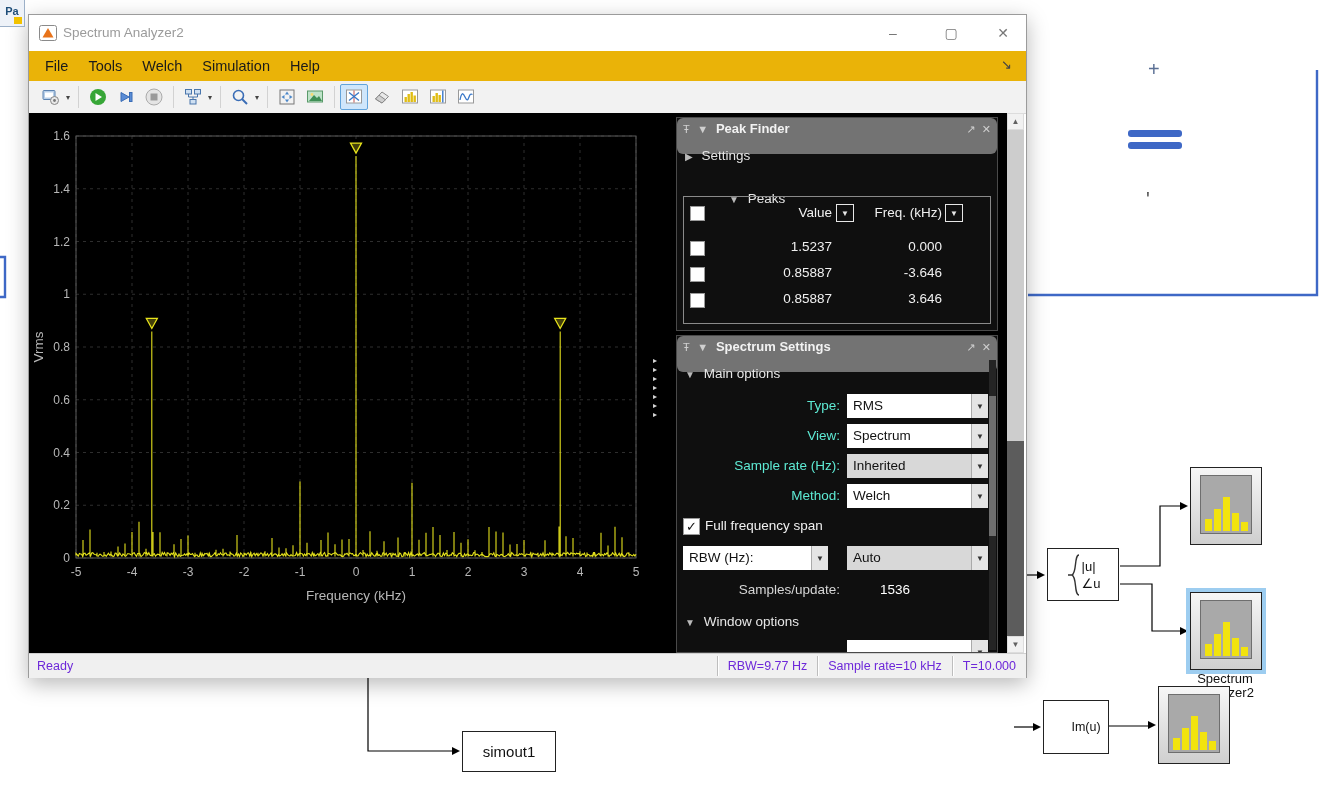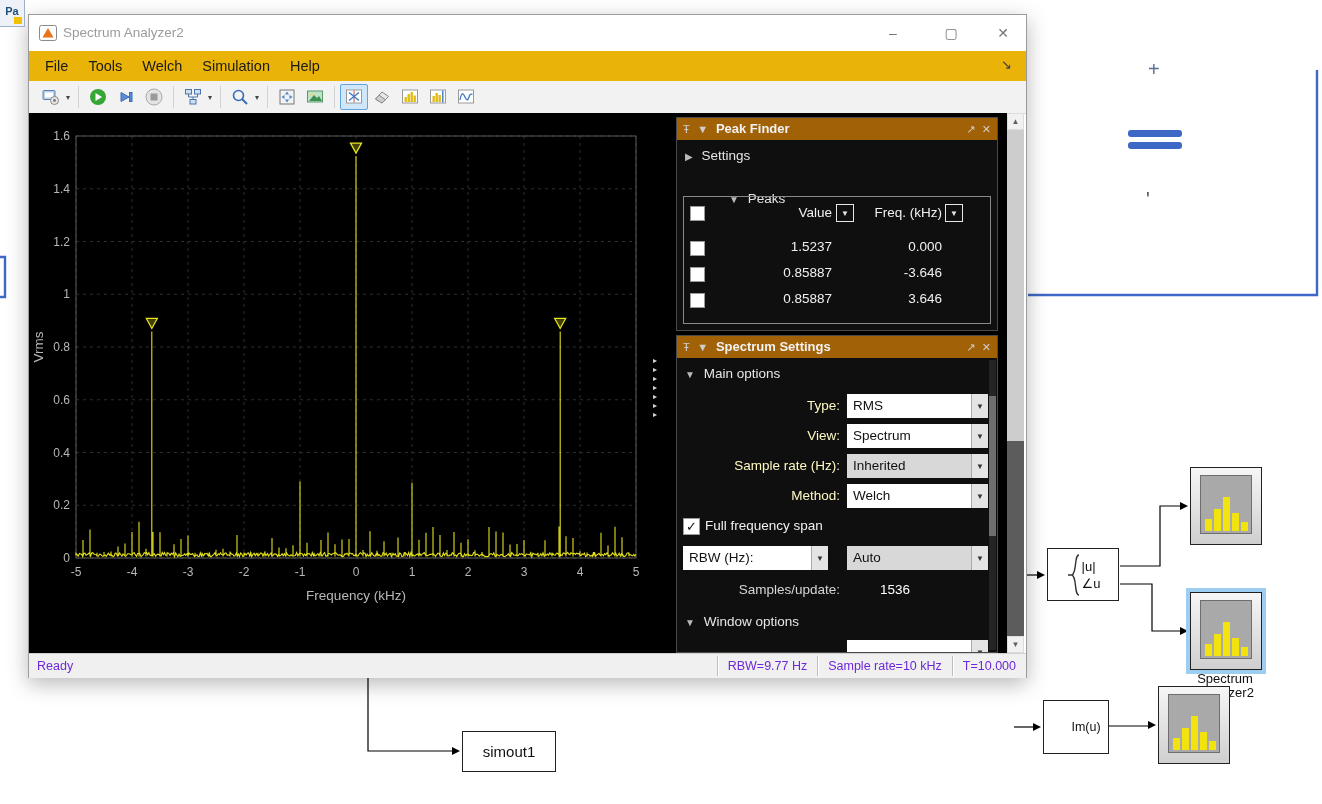--- a/index.html
+++ b/index.html
@@ -39,31 +39,31 @@
   .tsep{width:1px;height:22px;background:#d2d2d2;margin:0 5px;}
 
   #content{position:absolute;left:0;top:98px;width:995px;height:540px;background:#000;overflow:hidden;}
 
   
   #splitter{position:absolute;left:620px;top:243px;width:12px;color:#d8d8d8;font-size:8px;
             line-height:9px;text-align:center;}
 
   
   .panel{position:absolute;width:320px;background:#0f0f0f;border:1px solid #4a4a4a;overflow:hidden;}
-  .ptitle{position:relative;height:22px;background:#a16207;color:#f2f2f2;font-weight:bold;
-          font-size:13px;line-height:22px;padding-left:6px;}
+  .ptitle{position:relative;height:36px;background:#737373;color:#f2f2f2;font-weight:bold;
+          font-size:13px;line-height:22px;padding-left:6px;border-radius:6px;}
   .ptitle .picon{font-weight:normal;color:#cfcfcf;font-size:11px;margin-right:4px;}
   .ptitle .pright{position:absolute;right:6px;top:0;font-weight:normal;color:#cfcfcf;font-size:11px;}
   .sect{position:absolute;left:8px;color:#e6e6e6;font-size:13.5px;}
   .sect .tri{color:#b9b9b9;font-size:10px;margin-right:5px;}
   .cb{position:absolute;width:13px;height:13px;background:#fff;border:1px solid #9a9a9a;}
   .rowtxt{position:absolute;color:#f0f0f0;font-size:13.5px;text-align:right;}
   .dropbox{position:absolute;width:16px;height:16px;border:1px solid #e6e6e6;color:#e6e6e6;
            font-size:8px;display:flex;align-items:center;justify-content:center;background:#0f0f0f;}
-  .flabel{position:absolute;left:0;width:163px;text-align:right;color:#fef9c3;font-size:13.5px;}
+  .flabel{position:absolute;left:0;width:163px;text-align:right;color:#5eead4;font-size:13.5px;}
   .fctl{position:absolute;left:170px;width:124px;height:24px;background:#fff;color:#111;
         font-size:13.5px;line-height:24px;padding-left:6px;box-sizing:border-box;}
   .fctl.gray{background:#d8d8d8;}
   .farrow{position:absolute;width:16px;height:24px;background:#e4e4e4;border-left:1px solid #aaa;
           color:#333;font-size:8px;display:flex;align-items:center;justify-content:center;}
 
   
   #vscroll{position:absolute;left:978px;top:0;width:17px;height:540px;background:#f1f1f1;}
   .sarrow{position:absolute;left:0;width:17px;height:17px;background:#f1f1f1;border:1px solid #dcdcdc;
           box-sizing:border-box;color:#606060;font-size:8px;display:flex;align-items:center;justify-content:center;}

